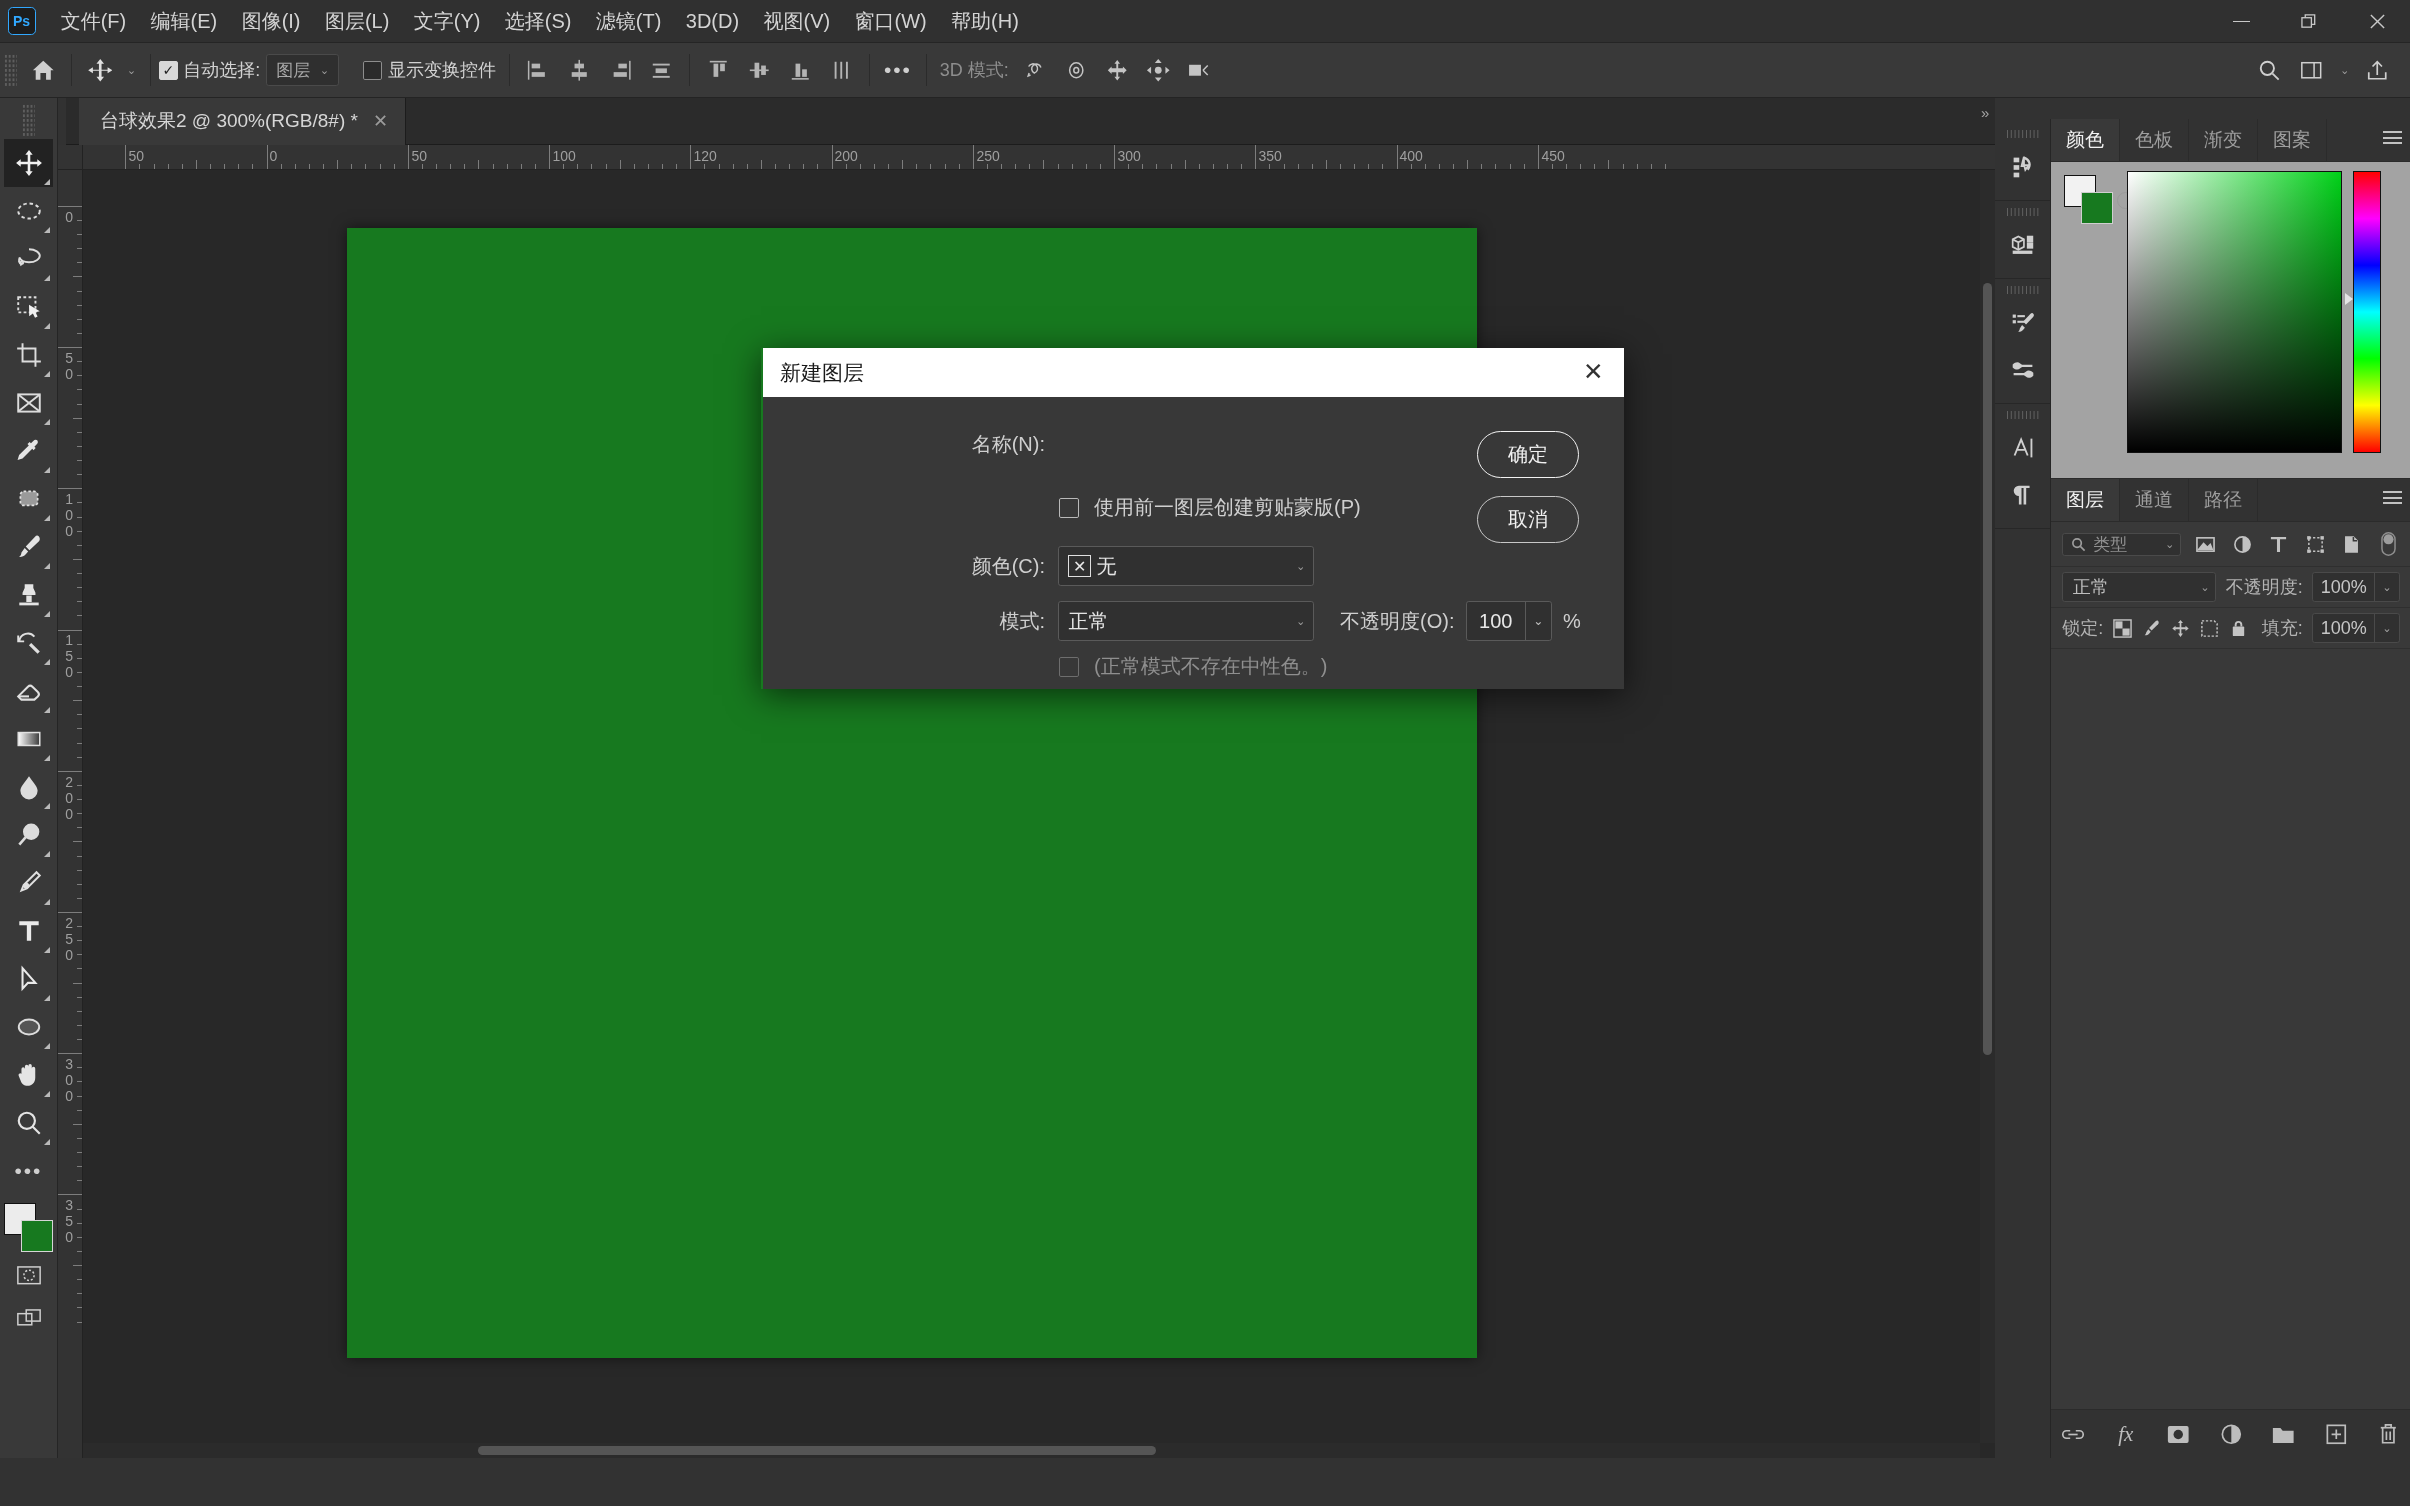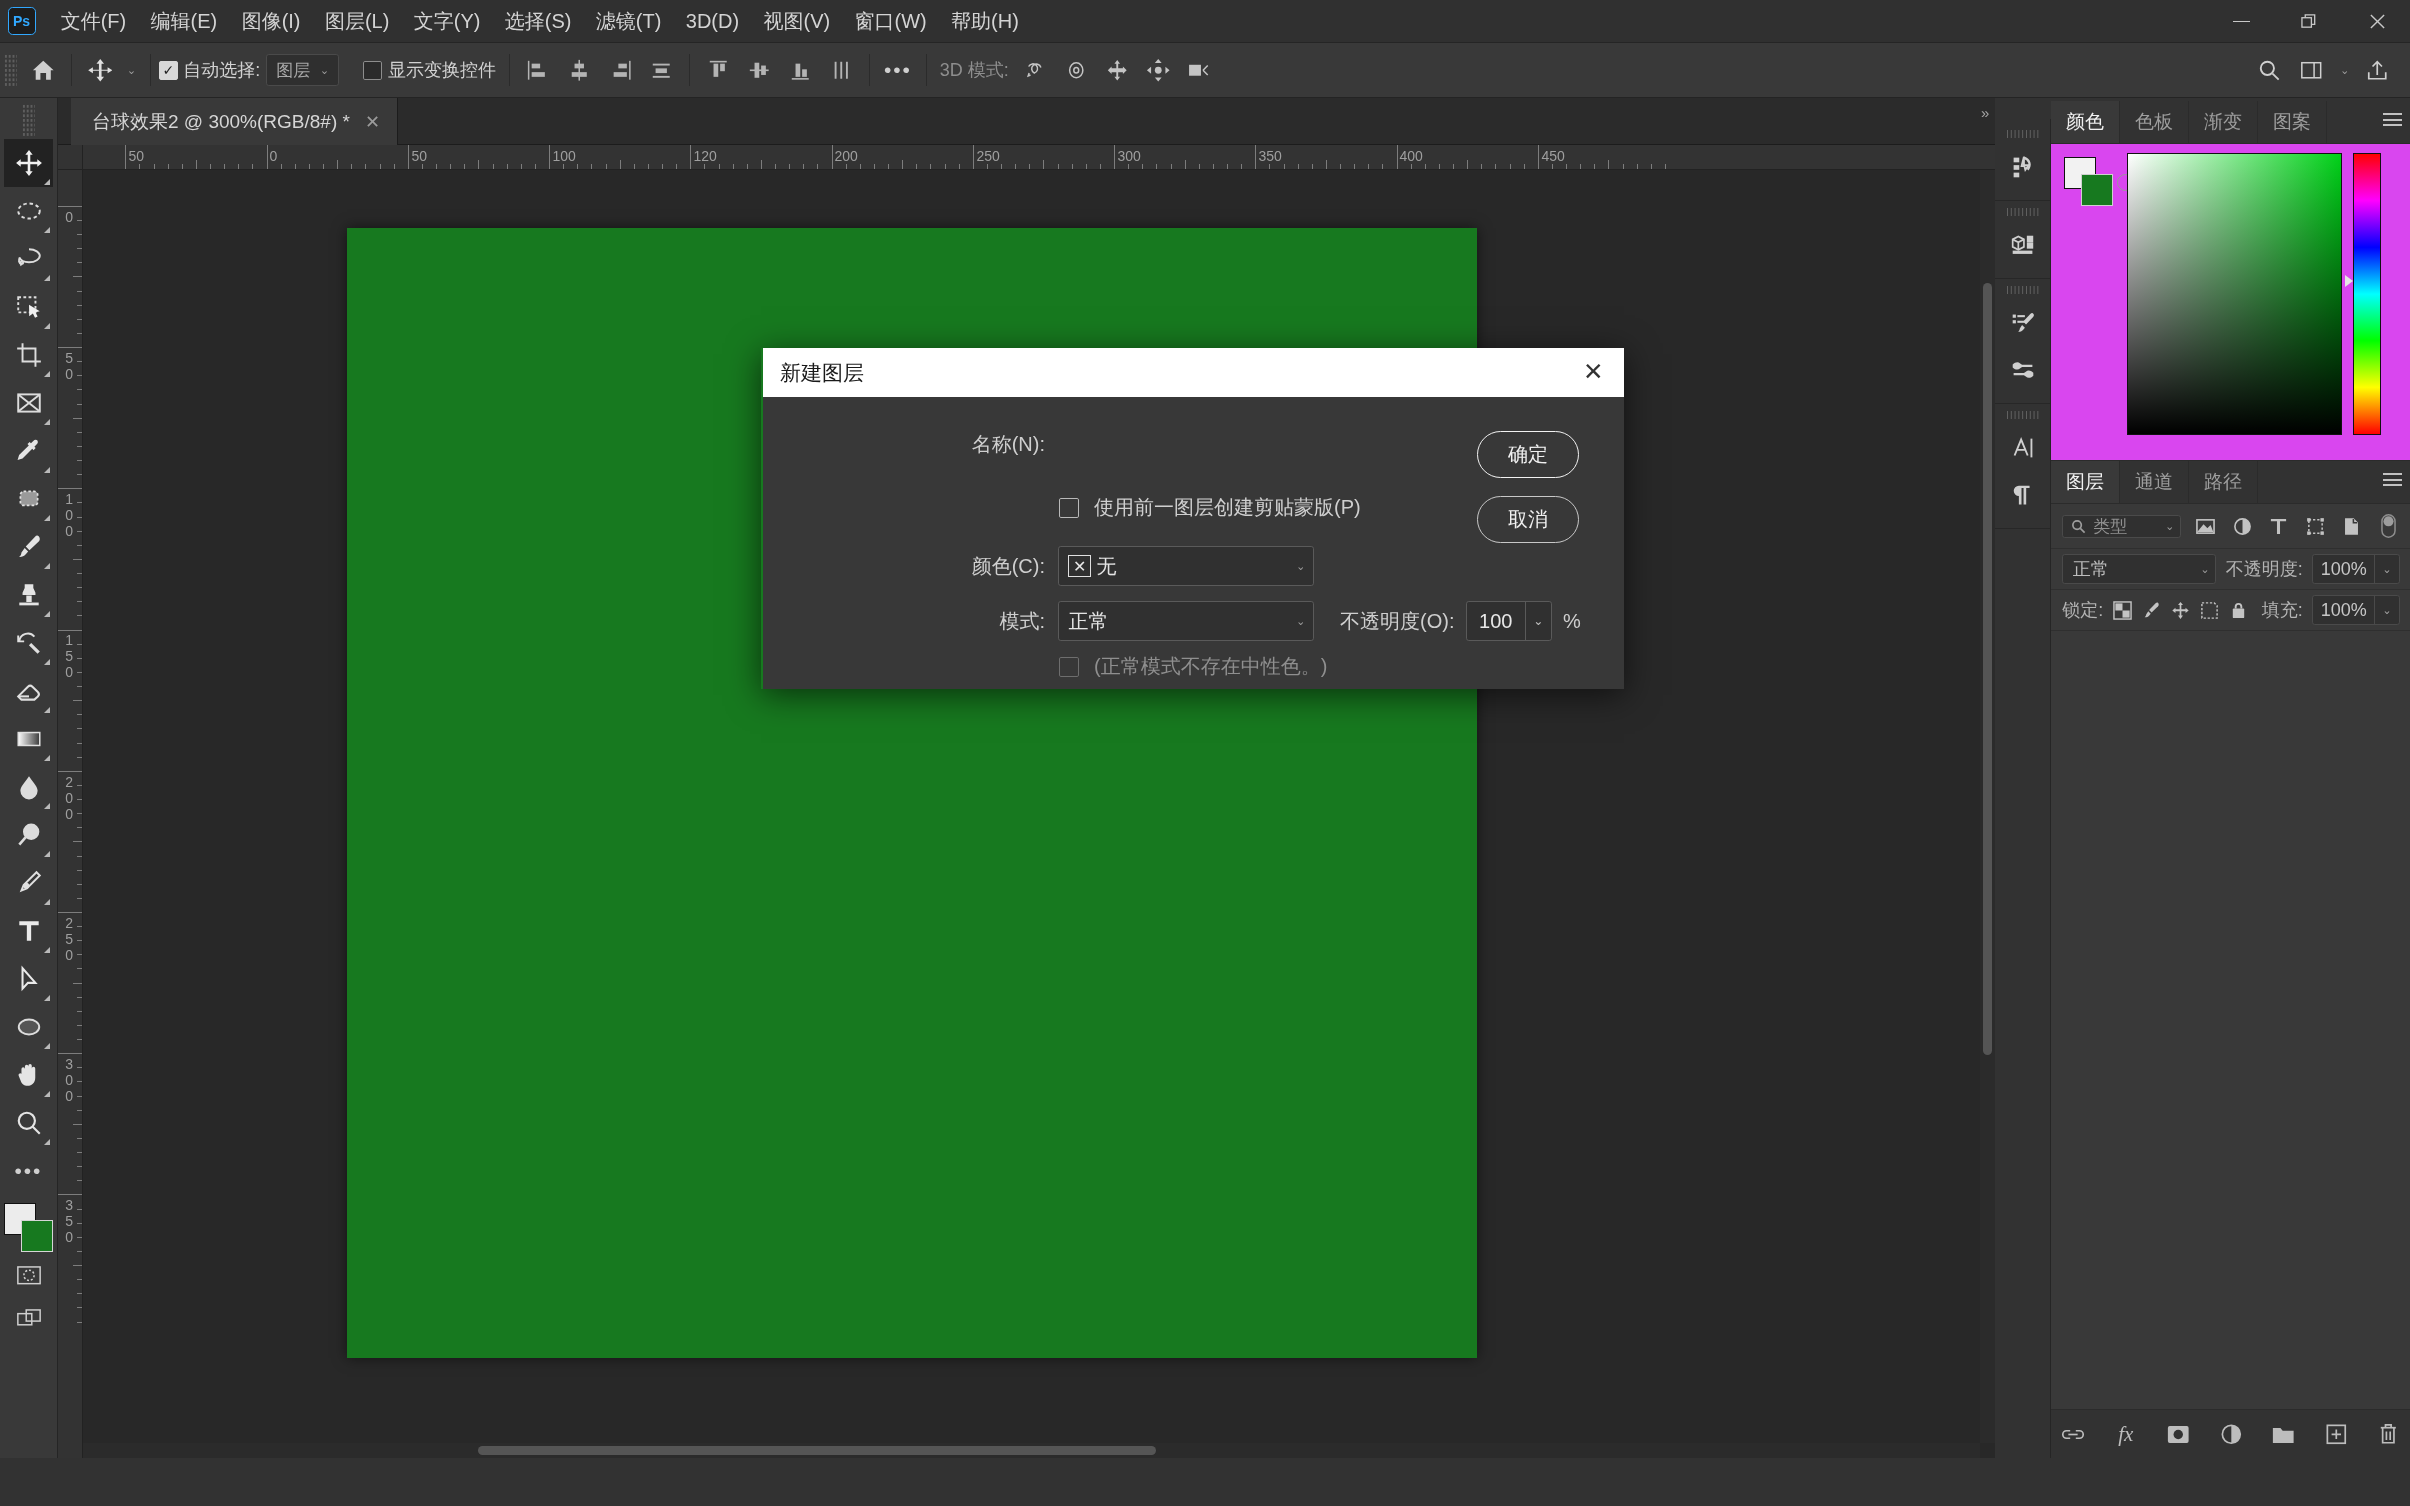--- a/index.html
+++ b/index.html
@@ -72,22 +72,22 @@
         border-left:3.8px solid transparent;border-top:3.8px solid transparent;
         border-right:3.8px solid #b9b9b9;border-bottom:3.8px solid #b9b9b9;}
   .tool.nocorner::after{display:none;}
   .swatches{position:relative;width:53px;height:53px;margin-top:5.6px;}
   .sw-fg{position:absolute;left:1.9px;top:1.9px;width:32px;height:32px;background:#ececec;border:1.9px solid #111;}
   .sw-bg{position:absolute;left:19px;top:19px;width:32px;height:32px;background:#17791f;border:1.9px solid #d6d6d6;}
   .tb-mini{width:49px;height:43px;display:flex;align-items:center;justify-content:center;color:#cfcfcf;}
 
   
   .tabstrip{
-    position:absolute;left:58px;top:98px;right:416px;height:47px;background:#2b2b2b;
-    border-bottom:0.9px solid #1c1c1c;display:flex;align-items:flex-start;
+    position:absolute;left:66px;top:98px;right:416px;height:47px;background:#2b2b2b;
+    border-bottom:0.9px solid #1c1c1c;display:flex;align-items:center;
   }
   .doctab{
     height:47px;background:#393939;color:#d6d6d6;font-size:19px;
     display:flex;align-items:center;gap:15px;padding:0 17px 0 21px;
     border-right:0.9px solid #1c1c1c;
   }
   .doctab .x{color:#9b9b9b;font-size:18px;}
   .panel-collapse{position:absolute;right:5.6px;top:5.6px;color:#a5a5a5;font-size:15px;}
 
   
@@ -121,21 +121,21 @@
     position:absolute;right:360px;top:119px;width:56px;bottom:49px;background:#323232;
     border-right:0.9px solid #252525;padding-top:3.8px;
   }
   .dockgrp{border-bottom:0.9px solid #272727;padding:7.5px 0 9.4px;}
   .dg-grip{width:32px;height:7.5px;margin:0 auto 5.6px;
     background-image:linear-gradient(90deg,#6e6e6e 0.9px,transparent 0.9px);
     background-size:3.8px 7.5px;opacity:.8;}
   .dicon{width:55px;height:47px;display:flex;align-items:center;justify-content:center;color:#cfcfcf;}
 
   
-  .rightpanels{position:absolute;right:0;top:101px;width:360px;bottom:49px;background:#d946ef;}
+  .rightpanels{position:absolute;right:0;top:119px;width:360px;bottom:49px;background:#a3a3a3;}
   .panel-tabs{height:43px;background:#323232;display:flex;align-items:stretch;border-bottom:0.9px solid #2b2b2b;position:relative;}
   .ptab{padding:0 15px;display:flex;align-items:center;color:#9e9e9e;font-size:19px;border-right:0.9px solid #2b2b2b;}
   .ptab.active{background:#393939;color:#f0f0f0;}
   .pmenu{position:absolute;right:9.4px;top:12.2px;color:#c2c2c2;font-size:18px;letter-spacing:0;}
   .hamb{width:19px;height:13px;display:flex;flex-direction:column;justify-content:space-between;}
   .hamb i{display:block;height:1.9px;background:#c2c2c2;}
 
   .colorpanel{padding:9.4px 11.3px 13px;display:flex;gap:11.3px;align-items:flex-start;}
   .cp-swatches{position:relative;width:53px;height:56px;flex:none;margin-top:3.8px;}
   .cp-fg{position:absolute;left:1.9px;top:0;width:32px;height:32px;background:#f2f2f2;border:1.9px solid #111;}

